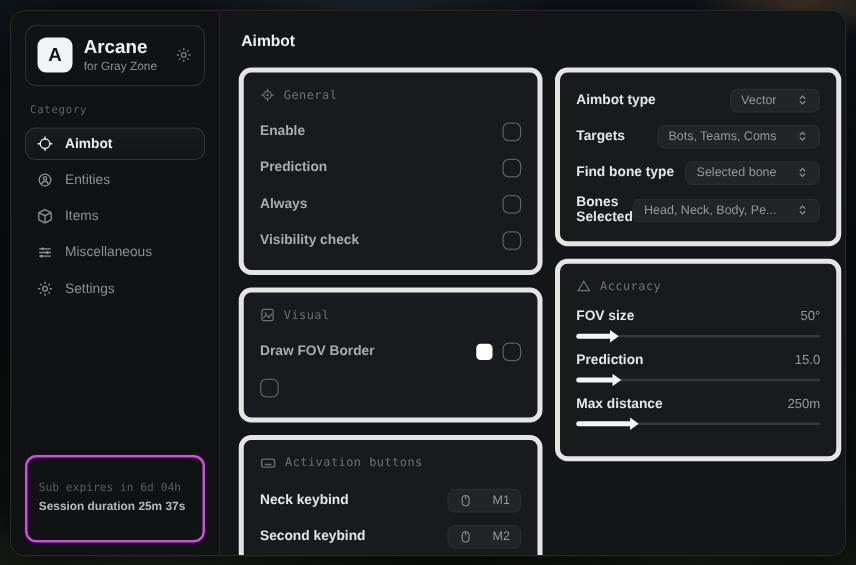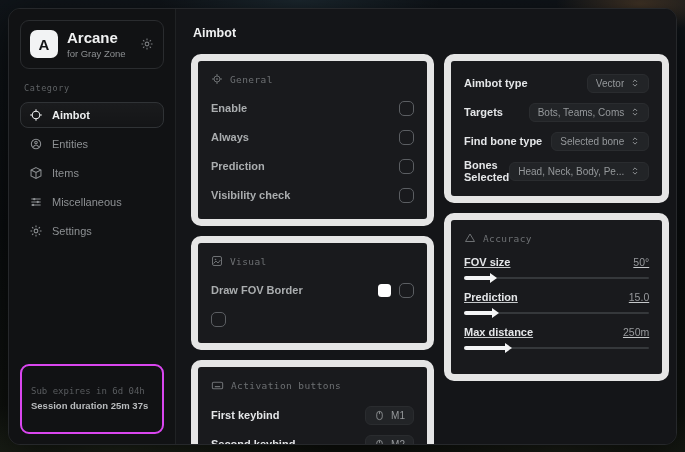--- a/index.html
+++ b/index.html
@@ -80,21 +80,21 @@
     font-size:9px; color:#595c5f;
   }
   .session-duration { font-size:9.5px; color:#b9bcbe; font-weight:bold; }
   
   .main { flex:1; background:#141518; padding:13px 15px 12px; overflow:hidden; }
   .page-title { color:#f0f1f2; font-weight:bold; font-size:12.5px; margin:4px 2px 14px; }
   .columns { display:flex; gap:10px; align-items:flex-start; }
   .col-left { width:243px; flex:0 0 243px; }
   .col-right { flex:1; }
   .panel {
-    background:#191a1d; border:7px solid #e5e5e5;
+    background:#191a1d; border:4px solid #e5e5e5;
     border-radius:10px; padding:11px 13px 13px; margin-bottom:10px;
   }
   .panel-head {
     display:flex; align-items:center; gap:7px;
     color:#6d7073; margin:1px 0 12px;
     font-family:"DejaVu Sans Mono", monospace; font-size:9.5px; letter-spacing:.4px;
   }
   .panel-head .p-ic { display:flex; }
   .row {
     display:flex; align-items:center; justify-content:space-between;
@@ -103,31 +103,31 @@
   .row:first-of-type { margin-top:0; }
   .row-label { color:#aaadaf; font-size:11px;font-weight:bold; }
   .row-label.bright { color:#e4e6e8; font-weight:bold; }
   .checkbox {
     width:15px; height:15px; border:1.5px solid #5b5e62;
     border-radius:5px; background:transparent;
   }
   .ctrl-group { display:flex; align-items:center; gap:8px; }
   .swatch { width:13px; height:13px; border-radius:3.5px; }
   .pill {
-    display:flex; align-items:center; gap:6px;
+    display:flex; align-items:center; gap:16px;
     background:#222427; border:1px solid #2a2c2f;
     border-radius:6px; padding:3px 8px;
     color:#95989b; font-size:10px; white-space:nowrap;
   }
   .pill .pill-ic { display:flex; color:#8b8e91; }
   .dropdown { max-width:150px; }
   .dropdown .dd-text { overflow:hidden; text-overflow:ellipsis; }
   
   .slider-row { margin-top:8px; }
-  .slider-head { display:flex; justify-content:space-between; align-items:center;text-decoration:underline; }
+  .slider-head { display:flex; justify-content:space-between; align-items:center; }
   .slider-value { color:#97999c; font-size:10.5px; }
   .slider-track {
     position:relative; height:2px; background:#35383b;
     border-radius:2px; margin:9px 0 12px;
   }
   .slider-fill {
     position:absolute; left:0; top:-1px; height:4px;
     background:#f4f5f6; border-radius:2px;
   }
   .slider-fill::after {
@@ -237,25 +237,25 @@
                   <circle cx="12" cy="12" r="1" fill="currentColor"></circle>
               </svg>
             </span>
             <span>General</span>
           </div>
           <div class="row">
             <span class="row-label">Enable</span>
             <span class="checkbox"></span>
           </div>
           <div class="row">
+            <span class="row-label">Prediction</span>
+            <span class="checkbox"></span>
+          </div>
+          <div class="row">
             <span class="row-label">Always</span>
-            <span class="checkbox"></span>
-          </div>
-          <div class="row">
-            <span class="row-label">Prediction</span>
             <span class="checkbox"></span>
           </div>
           <div class="row">
             <span class="row-label">Visibility check</span>
             <span class="checkbox"></span>
           </div>
         </div>
 
         <div class="panel">
           <div class="panel-head">
@@ -284,21 +284,21 @@
           <div class="panel-head">
             <span class="p-ic">
               <svg width="13" height="13" viewBox="0 0 24 24" fill="none" stroke="currentColor" stroke-width="2">
                 <rect x="2.5" y="6" width="19" height="12" rx="2.5"></rect>
                   <path d="M6 10h.01M10 10h.01M14 10h.01M18 10h.01M7 14h10"></path>
               </svg>
             </span>
             <span>Activation buttons</span>
           </div>
           <div class="row">
-            <span class="row-label bright">First keybind</span>
+            <span class="row-label bright">Neck keybind</span>
             <span class="pill">
               <span class="pill-ic">
                 <svg width="11" height="11" viewBox="0 0 24 24" fill="none" stroke="currentColor" stroke-width="2">
                   <rect x="6" y="3" width="12" height="18" rx="6"></rect>
                     <path d="M12 3v6"></path>
                 </svg>
               </span>
               <span>M1</span>
             </span>
           </div>

